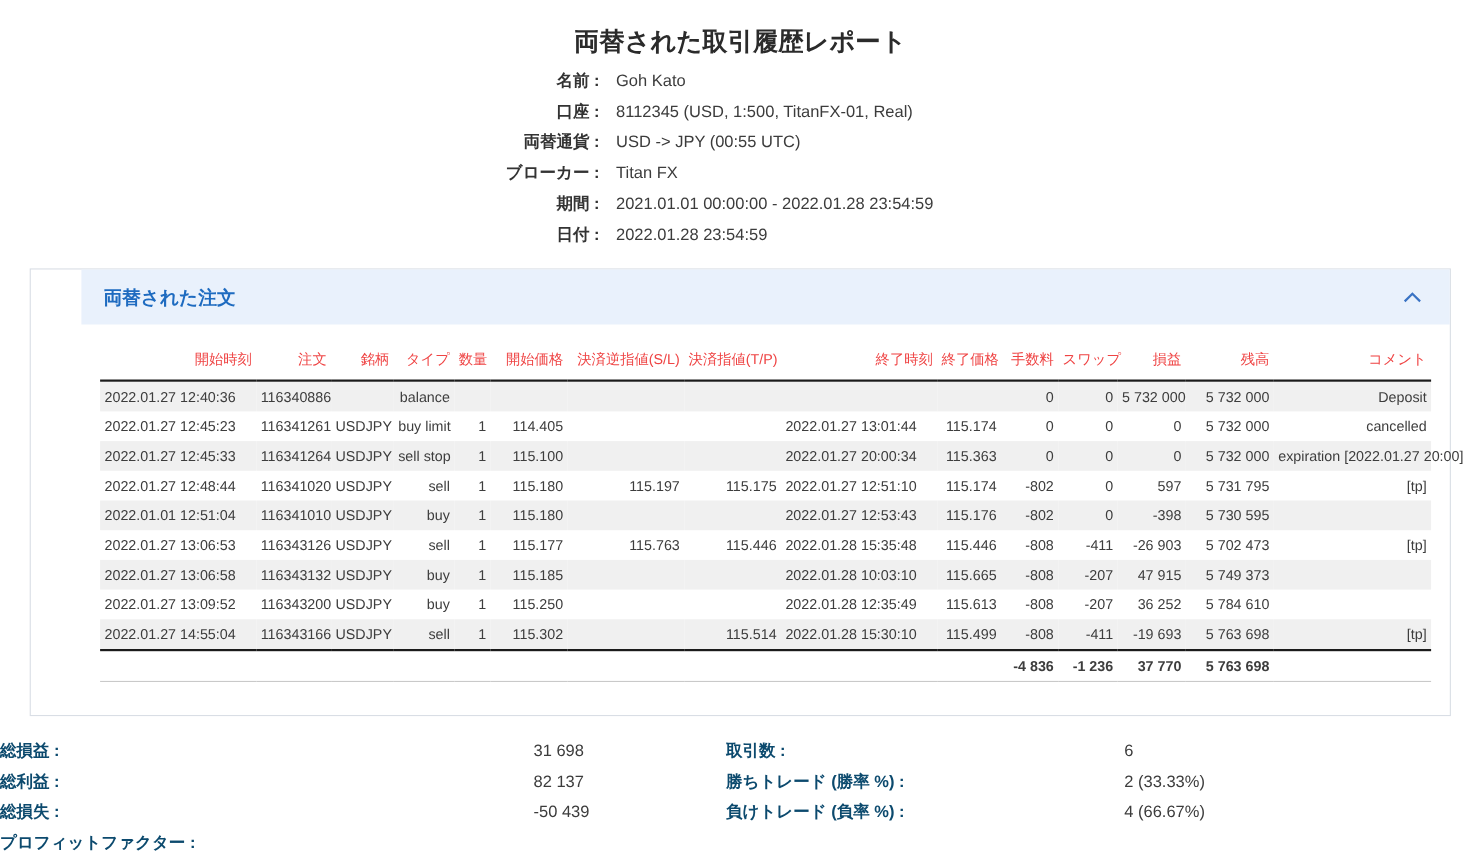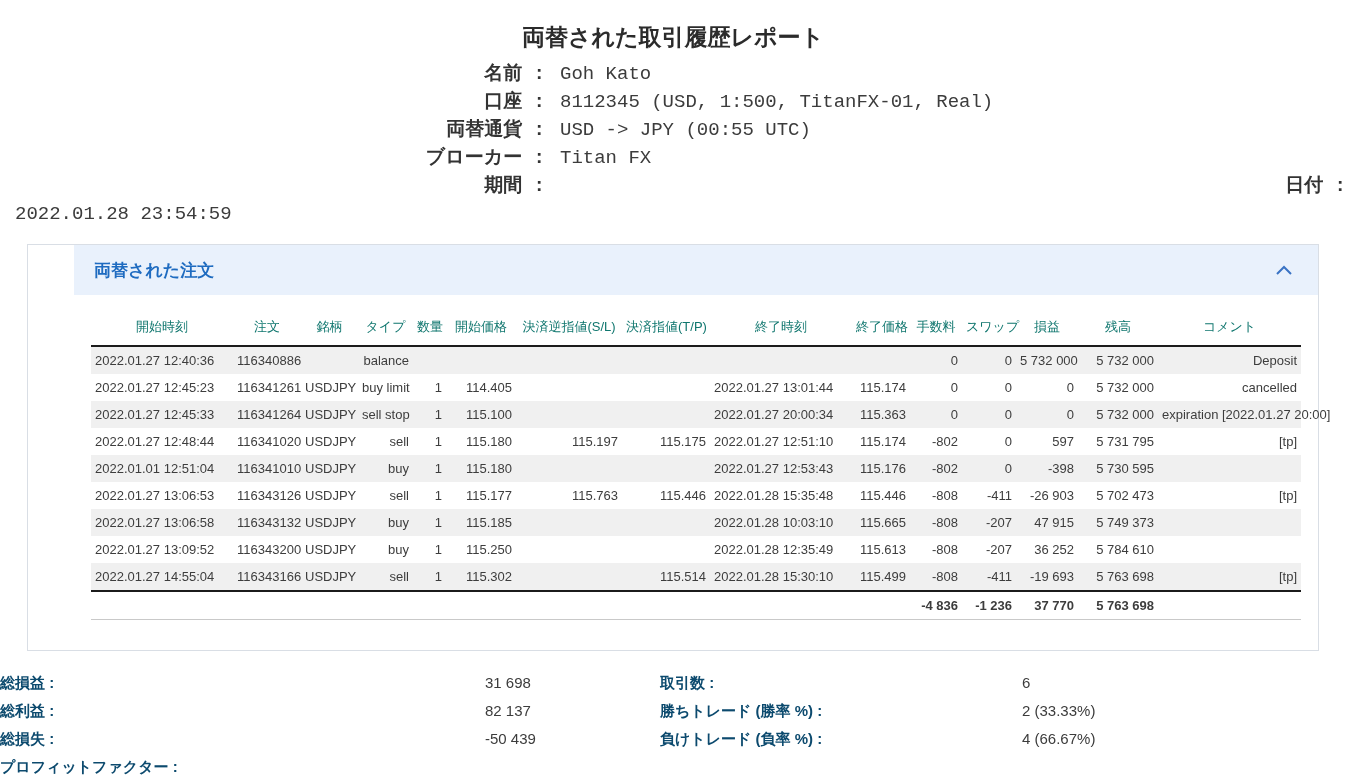--- a/index.html
+++ b/index.html
@@ -18,21 +18,21 @@
     background:#ffffff;color:var(--text);
     font-family:"Liberation Sans","DejaVu Sans",sans-serif;
   }
   
   .report-title{
     text-align:center;font-size:23px;font-weight:bold;color:#2b2b2b;
     padding-top:22px;line-height:30px;
   }
   .info-grid{
     display:grid;grid-template-columns:545px 1fr;
-    margin-top:8px;font-size:19px;font-family:Liberation Mono, monospace;
+    margin-top:8px;font-size:15px;
   }
   .info-grid .lbl{
     text-align:right;font-weight:bold;color:#333;line-height:28px;white-space:nowrap;
   }
   .info-grid .val{
     padding-left:15px;line-height:28px;white-space:nowrap;
   }
   
   .panel{
     margin:16px 27px 0 27px;
@@ -48,21 +48,21 @@
   .panel-title{
     color:var(--accent);font-size:17px;font-weight:bold;
   }
   .chevron svg{display:block;}
   .table-wrap{padding:14px 17px 30px 17px;}
   table{
     width:100%;border-collapse:collapse;table-layout:fixed;
     font-size:13px;
   }
   th{
-    font-weight:normal;color:#0f766e;text-align:center;
+    font-weight:normal;color:#ef4444;text-align:right;
     padding:9px 4px;white-space:nowrap;
   }
   thead tr{border-bottom:2px solid var(--rule-dark);}
   td{
     padding:6px 4px;white-space:nowrap;color:#3d3d3d;
   }
   tr.stripe{background:var(--stripe);}
   .al{text-align:left;}
   .ar{text-align:right;}
   tr.totals td{
@@ -86,20 +86,21 @@
 <div class="info-grid">
   <div class="lbl">名前 :</div>
   <div class="val">Goh Kato</div>
   <div class="lbl">口座 :</div>
   <div class="val">8112345 (USD, 1:500, TitanFX-01, Real)</div>
   <div class="lbl">両替通貨 :</div>
   <div class="val">USD -&gt; JPY (00:55 UTC)</div>
   <div class="lbl">ブローカー :</div>
   <div class="val">Titan FX</div>
   <div class="lbl">期間 :</div>
+  <div class="val">2021.01.01 00:00:00 - 2022.01.28 23:54:59</div>
   <div class="lbl">日付 :</div>
   <div class="val">2022.01.28 23:54:59</div>
 </div>
 
 <div class="panel">
   <div class="panel-header">
     <span class="panel-title">両替された注文</span>
     <span class="chevron">
       <svg width="18" height="11" viewBox="0 0 18 11">
         <polyline points="2,9 9,2 16,9" fill="none" stroke="#3a73c4" stroke-width="2"></polyline>

